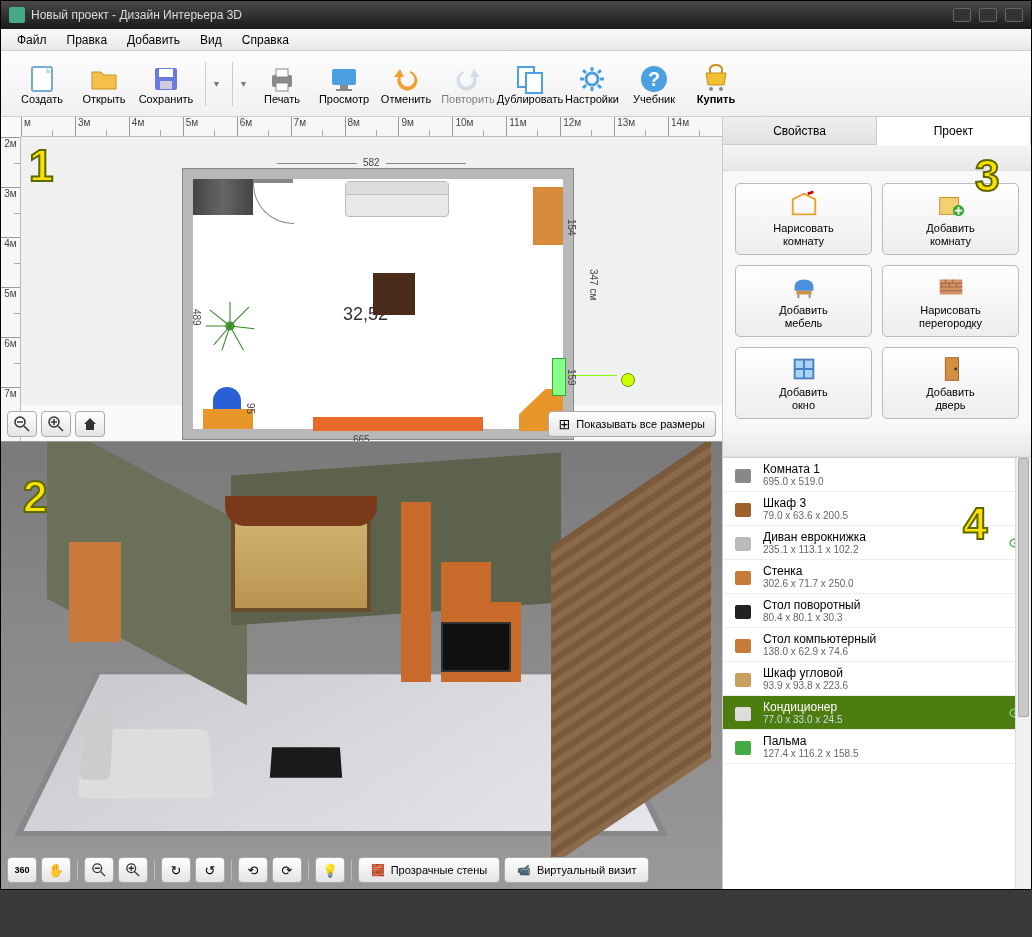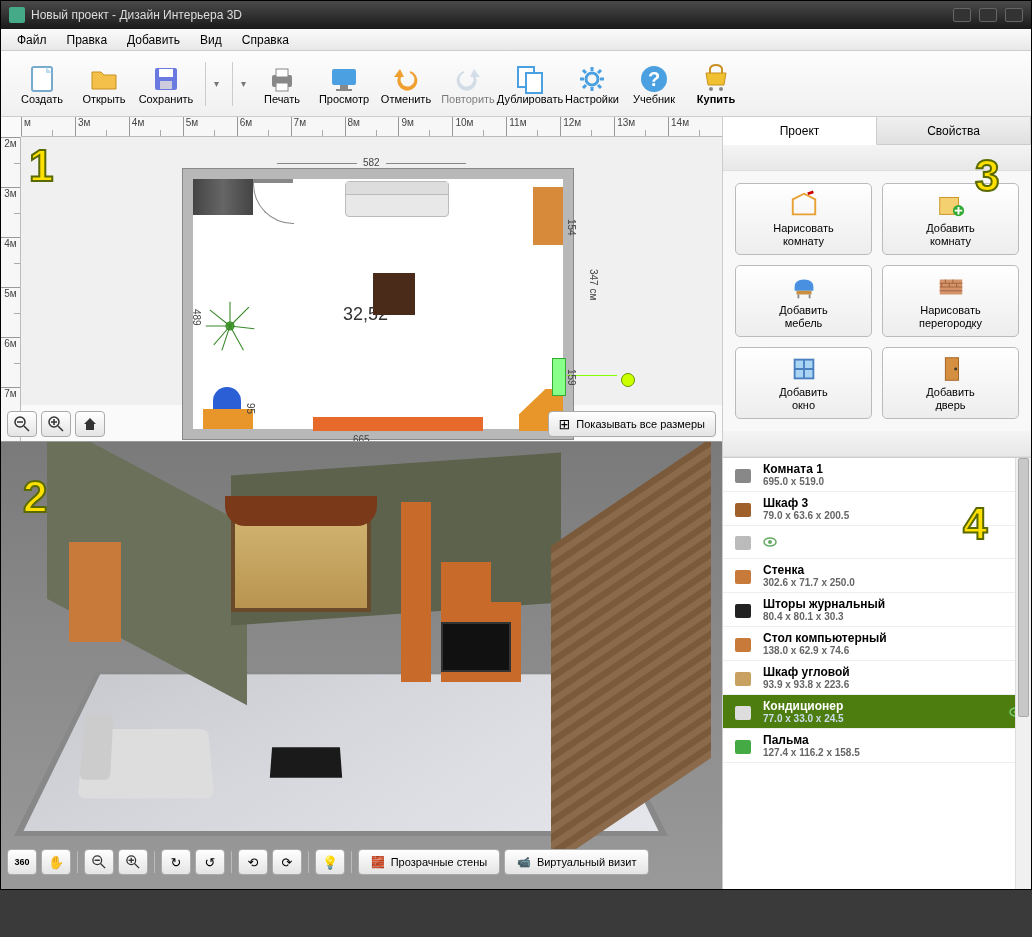--- a/index.html
+++ b/index.html
@@ -77,39 +77,39 @@
 .shelf3d .s{position:absolute;background:#c86a2a;}
 .shelf3d .s1{width:30px;height:180px;left:0;}
 .shelf3d .s2{width:50px;height:120px;left:40px;top:60px;}
 .shelf3d .s3{width:30px;height:80px;left:90px;top:100px;}
 .tv3d{position:absolute;top:180px;left:440px;width:70px;height:50px;background:#111;border:2px solid #333;}
 .sofa3d{position:absolute;top:280px;left:80px;width:130px;height:80px;background:#ddd;border-radius:8px;transform:perspective(400px) rotateX(30deg);}
 .sofa3d::before{content:"";position:absolute;top:-20px;left:0;width:30px;height:80px;background:#ccc;border-radius:6px;}
 .table3d{position:absolute;top:300px;left:270px;width:70px;height:40px;background:#1a1a1a;transform:perspective(400px) rotateX(40deg);}
 .cab3d{position:absolute;top:100px;left:68px;width:52px;height:100px;background:#c87a3a;}
 
-.tools3d { position:absolute; bottom:14px; left:6px; right:6px; display:flex; gap:4px; align-items:center; }
+.tools3d { position:absolute; bottom:6px; left:6px; right:6px; display:flex; gap:4px; align-items:center; }
 .tools3d .pbtn { width:30px; height:26px; background:linear-gradient(#fff,#e4e4e4); border:1px solid #aaa; border-radius:4px; display:flex; align-items:center; justify-content:center; font-size:13px; cursor:pointer;}
 .tools3d .pbtn.sep { width:1px; background:#bbb; border:none; height:22px; margin:0 2px;}
 .tools3d .longbtn { height:26px; padding:0 12px; background:linear-gradient(#fff,#e4e4e4); border:1px solid #aaa; border-radius:4px; font-size:11px; display:flex; align-items:center; gap:6px; cursor:pointer;}
 
 .right { width:308px; display:flex; flex-direction:column; background:#f8f8f8; }
 .tabs { height:28px; display:flex; border-bottom:1px solid #ccc; }
 .tab { flex:1; display:flex; align-items:center; justify-content:center; font-size:12px; background:linear-gradient(#f0f0f0,#e0e0e0); border-right:1px solid #ccc; cursor:pointer;}
 .tab.active { background:#fff; border-bottom:1px solid #fff; margin-bottom:-1px; }
 .section-hdr { height:26px; background:linear-gradient(#f4f4f4,#e8e8e8); border-bottom:1px solid #ddd; }
 .actions { padding:12px; display:grid; grid-template-columns:1fr 1fr; gap:10px; }
 .act-btn { height:72px; background:linear-gradient(#fff,#ededed); border:1px solid #bbb; border-radius:5px; display:flex; flex-direction:column; align-items:center; justify-content:center; font-size:11px; cursor:pointer; text-align:center; line-height:1.2;}
 .act-btn .aico { width:30px; height:28px; margin-bottom:4px; }
 
 .objlist { flex:1; overflow-y:auto; background:#fff; border-top:1px solid #ccc; position:relative;}
 .obj-row { display:flex; align-items:center; padding:4px 8px; border-bottom:1px solid #eee; font-size:11px; cursor:pointer; position:relative;}
 .obj-row.sel { background:#4d7c0f; color:#fff; }
 .obj-row .oico { width:24px; height:24px; margin-right:8px; flex-shrink:0; }
-.obj-row .otxt { flex:1;font-weight:bold; }
+.obj-row .otxt { flex:1; }
 .obj-row .oname { font-size:12px; }
 .obj-row .odim { font-size:10px; color:#666; }
 .obj-row.sel .odim { color:#cde; }
 .obj-row .eye { width:14px; height:10px; }
 .scrollbar{position:absolute;right:0;top:0;bottom:0;width:16px;background:#f0f0f0;border-left:1px solid #ddd;}
 .scrollbar .thumb{position:absolute;top:0;left:2px;right:2px;height:60%;background:#c8c8c8;border:1px solid #aaa;border-radius:2px;}
 
 .marker { position:absolute; width:44px; height:50px; font-size:44px; font-weight:900; color:#ffe000; -webkit-text-stroke:2px #5a6a00; z-index:50; font-family:Arial; }
 
 
@@ -348,22 +348,22 @@
           <div class="pbtn">💡</div>
           <div class="pbtn sep"></div>
           <div class="longbtn">🧱<span>Прозрачные стены</span></div>
           <div class="longbtn">📹<span>Виртуальный визит</span></div>
         </div>
       </div>
     </div>
 
     <div class="right" style="position: relative;">
       <div class="tabs">
+        <div class="tab">Свойства</div>
         <div class="tab active">Проект</div>
-        <div class="tab">Свойства</div>
       </div>
       <div class="section-hdr"></div>
       <div class="actions" id="actions">
           <div class="act-btn">
             <div class="aico"><svg viewBox="0 0 32 32">
                 <path d="M4 26 L4 10 L16 4 L28 10 L28 26 Z" fill="none" stroke="#e8a030" stroke-width="2"></path>
                 <path d="M20 4 L26 2" stroke="#c00" stroke-width="3"></path>
               </svg></div>
             <div>Нарисовать<br>комнату</div>
           </div>
@@ -424,40 +424,44 @@
               </svg></div>
             <div class="otxt">
               <div class="oname">Шкаф 3</div>
               <div class="odim">79.0 x 63.6 x 200.5</div>
             </div>
           </div>
           <div class="obj-row">
             <div class="oico"><svg viewBox="0 0 24 24">
                 <rect x="4" y="6" width="16" height="14" fill="#bbb" rx="2"></rect>
               </svg></div>
+            <div class="otxt">
+              <div class="oname">Диван еврокнижка</div>
+              <div class="odim">235.1 x 113.1 x 102.2</div>
+            </div>
             <div class="eye"><svg viewBox="0 0 14 10">
                 <ellipse cx="7" cy="5" rx="6" ry="4" fill="none" stroke="#6a6" stroke-width="1.5"></ellipse>
                 <circle cx="7" cy="5" r="2" fill="#6a6"></circle>
               </svg></div>
           </div>
           <div class="obj-row">
             <div class="oico"><svg viewBox="0 0 24 24">
                 <rect x="4" y="6" width="16" height="14" fill="#c87a3a" rx="2"></rect>
               </svg></div>
             <div class="otxt">
               <div class="oname">Стенка</div>
               <div class="odim">302.6 x 71.7 x 250.0</div>
             </div>
           </div>
           <div class="obj-row">
             <div class="oico"><svg viewBox="0 0 24 24">
                 <rect x="4" y="6" width="16" height="14" fill="#222" rx="2"></rect>
               </svg></div>
             <div class="otxt">
-              <div class="oname">Шторы журнальный</div>
+              <div class="oname">Стол поворотный</div>
               <div class="odim">80.4 x 80.1 x 30.3</div>
             </div>
           </div>
           <div class="obj-row">
             <div class="oico"><svg viewBox="0 0 24 24">
                 <rect x="4" y="6" width="16" height="14" fill="#c87a3a" rx="2"></rect>
               </svg></div>
             <div class="otxt">
               <div class="oname">Стол компьютерный</div>
               <div class="odim">138.0 x 62.9 x 74.6</div>

